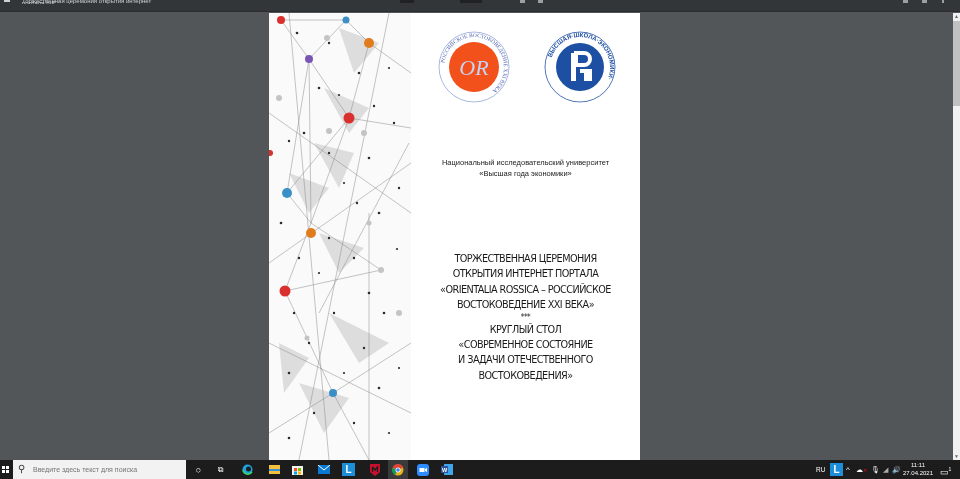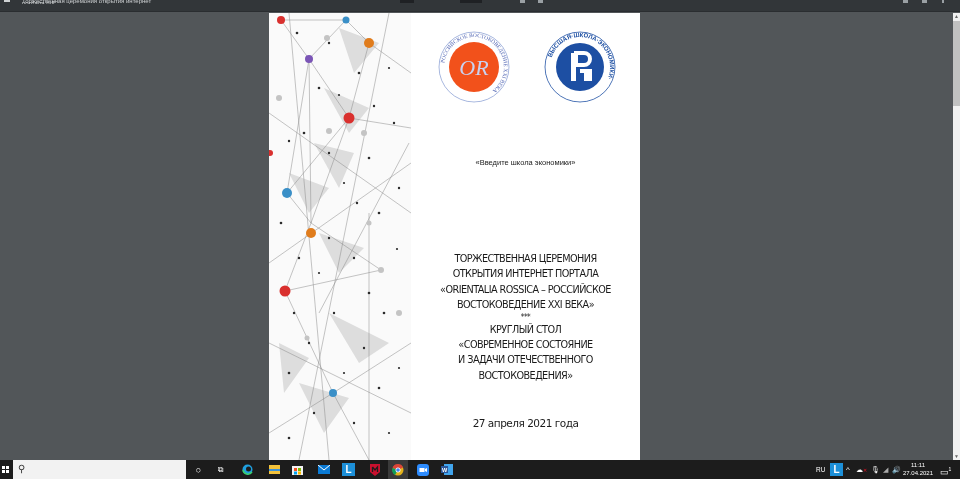--- a/index.html
+++ b/index.html
@@ -167,53 +167,54 @@
           <rect x="27" y="22" width="5" height="28" fill="#fff"></rect>
           <path d="M32 22 h8 a6 6 0 0 1 0 12 h-8 z" fill="none" stroke="#fff" stroke-width="4"></path>
           <rect x="36" y="38" width="10" height="4" fill="#fff"></rect>
           <rect x="40" y="38" width="4" height="12" fill="#fff"></rect>
           <rect x="44" y="38" width="4" height="12" fill="#fff"></rect>
           <path id="ringB" d="M 36,36 m -30,0 a 30,30 0 1,1 60,0 a 30,30 0 1,1 -60,0" fill="none"></path>
           <text font-family="Liberation Sans, sans-serif" font-size="6" fill="#1d4fa3" font-weight="bold"><textPath href="#ringB" startOffset="5%">ВЫСШАЯ·ШКОЛА·ЭКОНОМИКИ·</textPath></text>
         </svg>
       </div>
       <div class="univ">
-        <div>«Введите школа экономики»</div>
+        <div>Национальный исследовательский университет</div>
+        <div>«Высшая года экономики»</div>
       </div>
       <div class="headline">
         <div>ТОРЖЕСТВЕННАЯ ЦЕРЕМОНИЯ</div>
         <div>ОТКРЫТИЯ ИНТЕРНЕТ ПОРТАЛА</div>
         <div>«ORIENTALIA ROSSICA – РОССИЙСКОЕ</div>
         <div>ВОСТОКОВЕДЕНИЕ XXI ВЕКА»</div>
         <div style="line-height:9px;font-size:8px">***</div>
         <div>КРУГЛЫЙ СТОЛ</div>
         <div>«СОВРЕМЕННОЕ СОСТОЯНИЕ</div>
         <div>И ЗАДАЧИ ОТЕЧЕСТВЕННОГО</div>
         <div>ВОСТОКОВЕДЕНИЯ»</div>
       </div>
-      <div class="date">27 апреля 2021 года</div>
     </div>
   </div>
 
   <div class="vscroll">
     <div class="arr" style="top:0">▲</div>
     <div class="thumb"></div>
     <div class="arr" style="bottom:0">▼</div>
   </div>
 </div>
 
 <div class="taskbar">
   <div class="start">
     <span style="left:2px;top:6px"></span>
     <span style="left:6px;top:6px"></span>
     <span style="left:2px;top:10px"></span>
     <span style="left:6px;top:10px"></span>
   </div>
   <div class="search">
     <span class="sicon">⚲</span>
+    <input type="text" placeholder="Введите здесь текст для поиска" style="">
   </div>
   <div class="tb-icon" style="left:192px;color:#fff">○</div>
   <div class="tb-icon" style="left:214px;color:#fff;font-size:8px">⧉</div>
   <div class="tb-icon" style="left:241px">
       <svg width="11" height="11" viewBox="0 0 11 11">
         <circle cx="5.5" cy="5.5" r="5" fill="#1fa0e0"></circle>
         <circle cx="6.5" cy="5" r="2.5" fill="#1c1c1c"></circle>
         <path d="M1 6 a5 5 0 0 0 9 2" stroke="#3ccf6e" stroke-width="1.5" fill="none"></path>
       </svg>
     </div>

